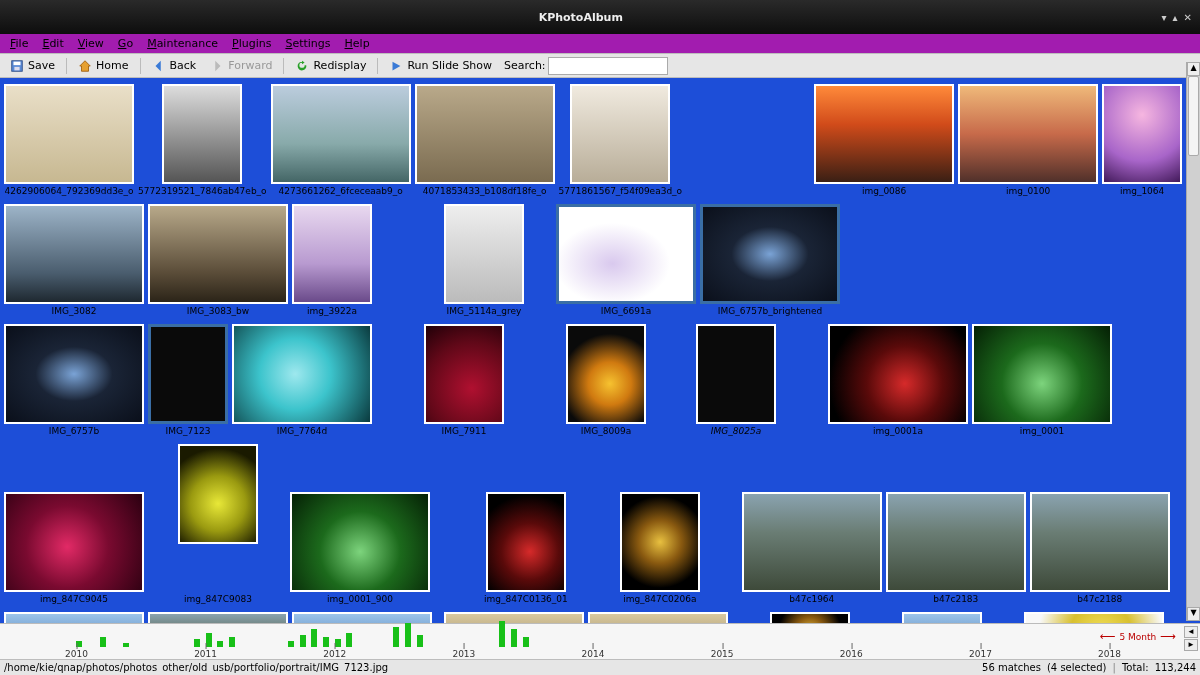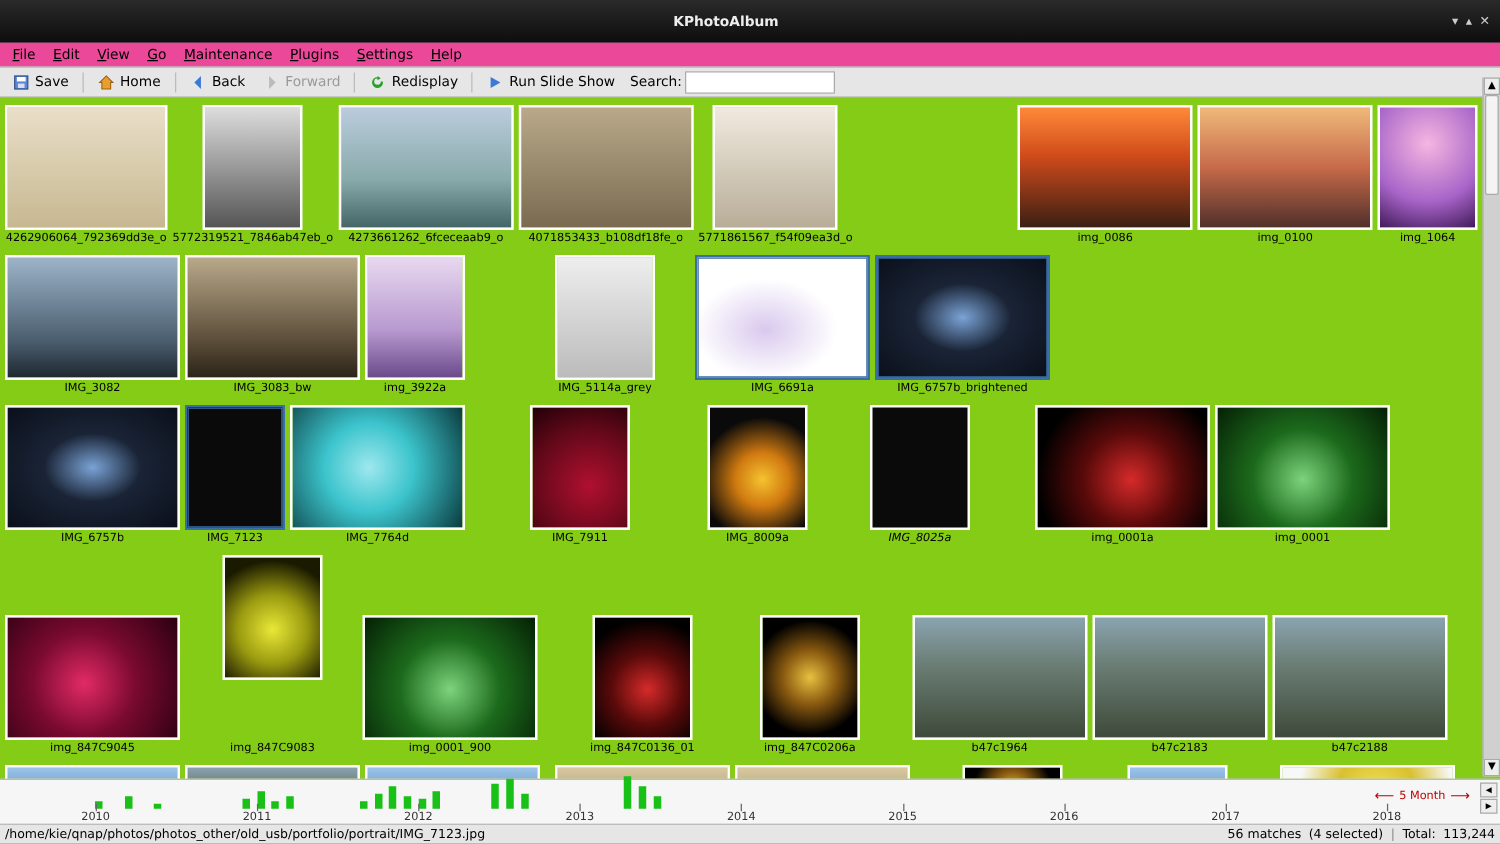--- a/index.html
+++ b/index.html
@@ -1,31 +1,31 @@
 <!DOCTYPE html>
 <html><head>
 <meta charset="utf-8">
 <style>
   * { box-sizing: border-box; margin: 0; padding: 0; }
   body { font-family: "DejaVu Sans", Arial, sans-serif; font-size: 11px; background: #7a7a7a; width: 1200px; height: 675px; overflow: hidden; display: flex; flex-direction: column; }
   .titlebar { background: linear-gradient(#2a2a2a,#0d0d0d); color: #eee; height: 34px; display: flex; align-items: center; position: relative; }
   .titlebar .title { flex: 1; text-align: center; font-size: 11px; font-weight: bold; }
   .titlebar .wc { display: flex; gap: 6px; padding-right: 8px; color: #ccc; }
   .titlebar .wc span { cursor: pointer; font-size: 10px; }
-  .menubar { background: #ec4899; border-bottom: 1px solid #bdbdbd; height: 20px; display: flex; align-items: center; padding: 0 4px; gap: 2px; text-align: right; }
+  .menubar { background: #a21caf; border-bottom: 1px solid #bdbdbd; height: 20px; display: flex; align-items: center; padding: 0 4px; gap: 2px; text-align: right; }
   .menubar .menu { padding: 2px 6px; cursor: pointer; }
   .menubar .menu u { text-decoration: underline; }
   .toolbar { background: #e6e6e6; border-bottom: 1px solid #bdbdbd; height: 24px; display: flex; align-items: center; padding: 0 4px; gap: 2px; }
   .tb-btn { display: flex; align-items: center; gap: 4px; padding: 2px 6px; cursor: pointer; border-radius: 3px; }
   .tb-sep { width: 1px; height: 16px; background: #bbb; margin: 0 3px; }
   .tb-btn.disabled { color: #999; }
   .tb-icon { width: 14px; height: 14px; display: inline-block; }
   .search-label { margin-left: 4px; }
   .search-input { border: 1px solid #aaa; background: #fff; height: 18px; width: 120px; padding: 0 4px; font-size: 11px; }
-  .gallery { flex: 1; background: #84cc16; overflow: hidden; }
+  .gallery { flex: 1; background: #1d4ed8; overflow: hidden; }
   .grow { display: flex; align-items: flex-end; padding: 4px 2px 0 2px; }
   .cellwrap { display: flex; flex-direction: column; align-items: center; margin: 2px; }
   .thumb { background: #fff; border: 2px solid #fff; display: flex; align-items: center; justify-content: center; overflow: hidden; position: relative; }
   .thumb.sel { border: 2px solid #3a6ea5; box-shadow: 0 0 0 1px #3a6ea5 inset; }
   .cap { font-size: 9px; color: #000; text-align: center; margin-top: 2px; max-width: 140px; white-space: nowrap; overflow: hidden; text-overflow: ellipsis; }
   .timeline { background: #f6f6f6; border-top: 1px solid #bbb; height: 36px; position: relative; display: flex; align-items: flex-end; }
   .tl-track { flex: 1; position: relative; height: 100%; margin: 0 20px 0 6px; }
   .tl-bar { position: absolute; bottom: 12px; background: #18c018; width: 6px; }
   .tl-tick { position: absolute; bottom: 0; font-size: 9px; color: #333; transform: translateX(-50%); }
   .tl-tick::before { content:""; position:absolute; left:50%; bottom:10px; width:1px; height:6px; background:#666; }
@@ -241,21 +241,21 @@
         <div class="cap">img_847C9045</div>
       </div>
       <div class="cellwrap" style="margin-left: 32px; gap: 48px;">
         <div class="thumb bg-lemon" style="width: 80px; height: 100px;"></div>
         <div class="cap">img_847C9083</div>
       </div>
       <div class="cellwrap" style="margin-left: 30px;">
         <div class="thumb bg-green" style="width: 140px; height: 100px;"></div>
         <div class="cap">img_0001_900</div>
       </div>
-      <div class="cellwrap" style="margin-left: 40px; align-items: center;">
+      <div class="cellwrap" style="margin-left: 52px; align-items: center;">
         <div class="thumb bg-apple" style="width: 80px; height: 100px;"></div>
         <div class="cap">img_847C0136_01</div>
       </div>
       <div class="cellwrap" style="margin-left: 50px;">
         <div class="thumb bg-bottle" style="width: 80px; height: 100px;"></div>
         <div class="cap">img_847C0206a</div>
       </div>
       <div class="cellwrap" style="margin-left: 40px;">
         <div class="thumb bg-coast" style="width: 140px; height: 100px;"></div>
         <div class="cap">b47c1964</div>

